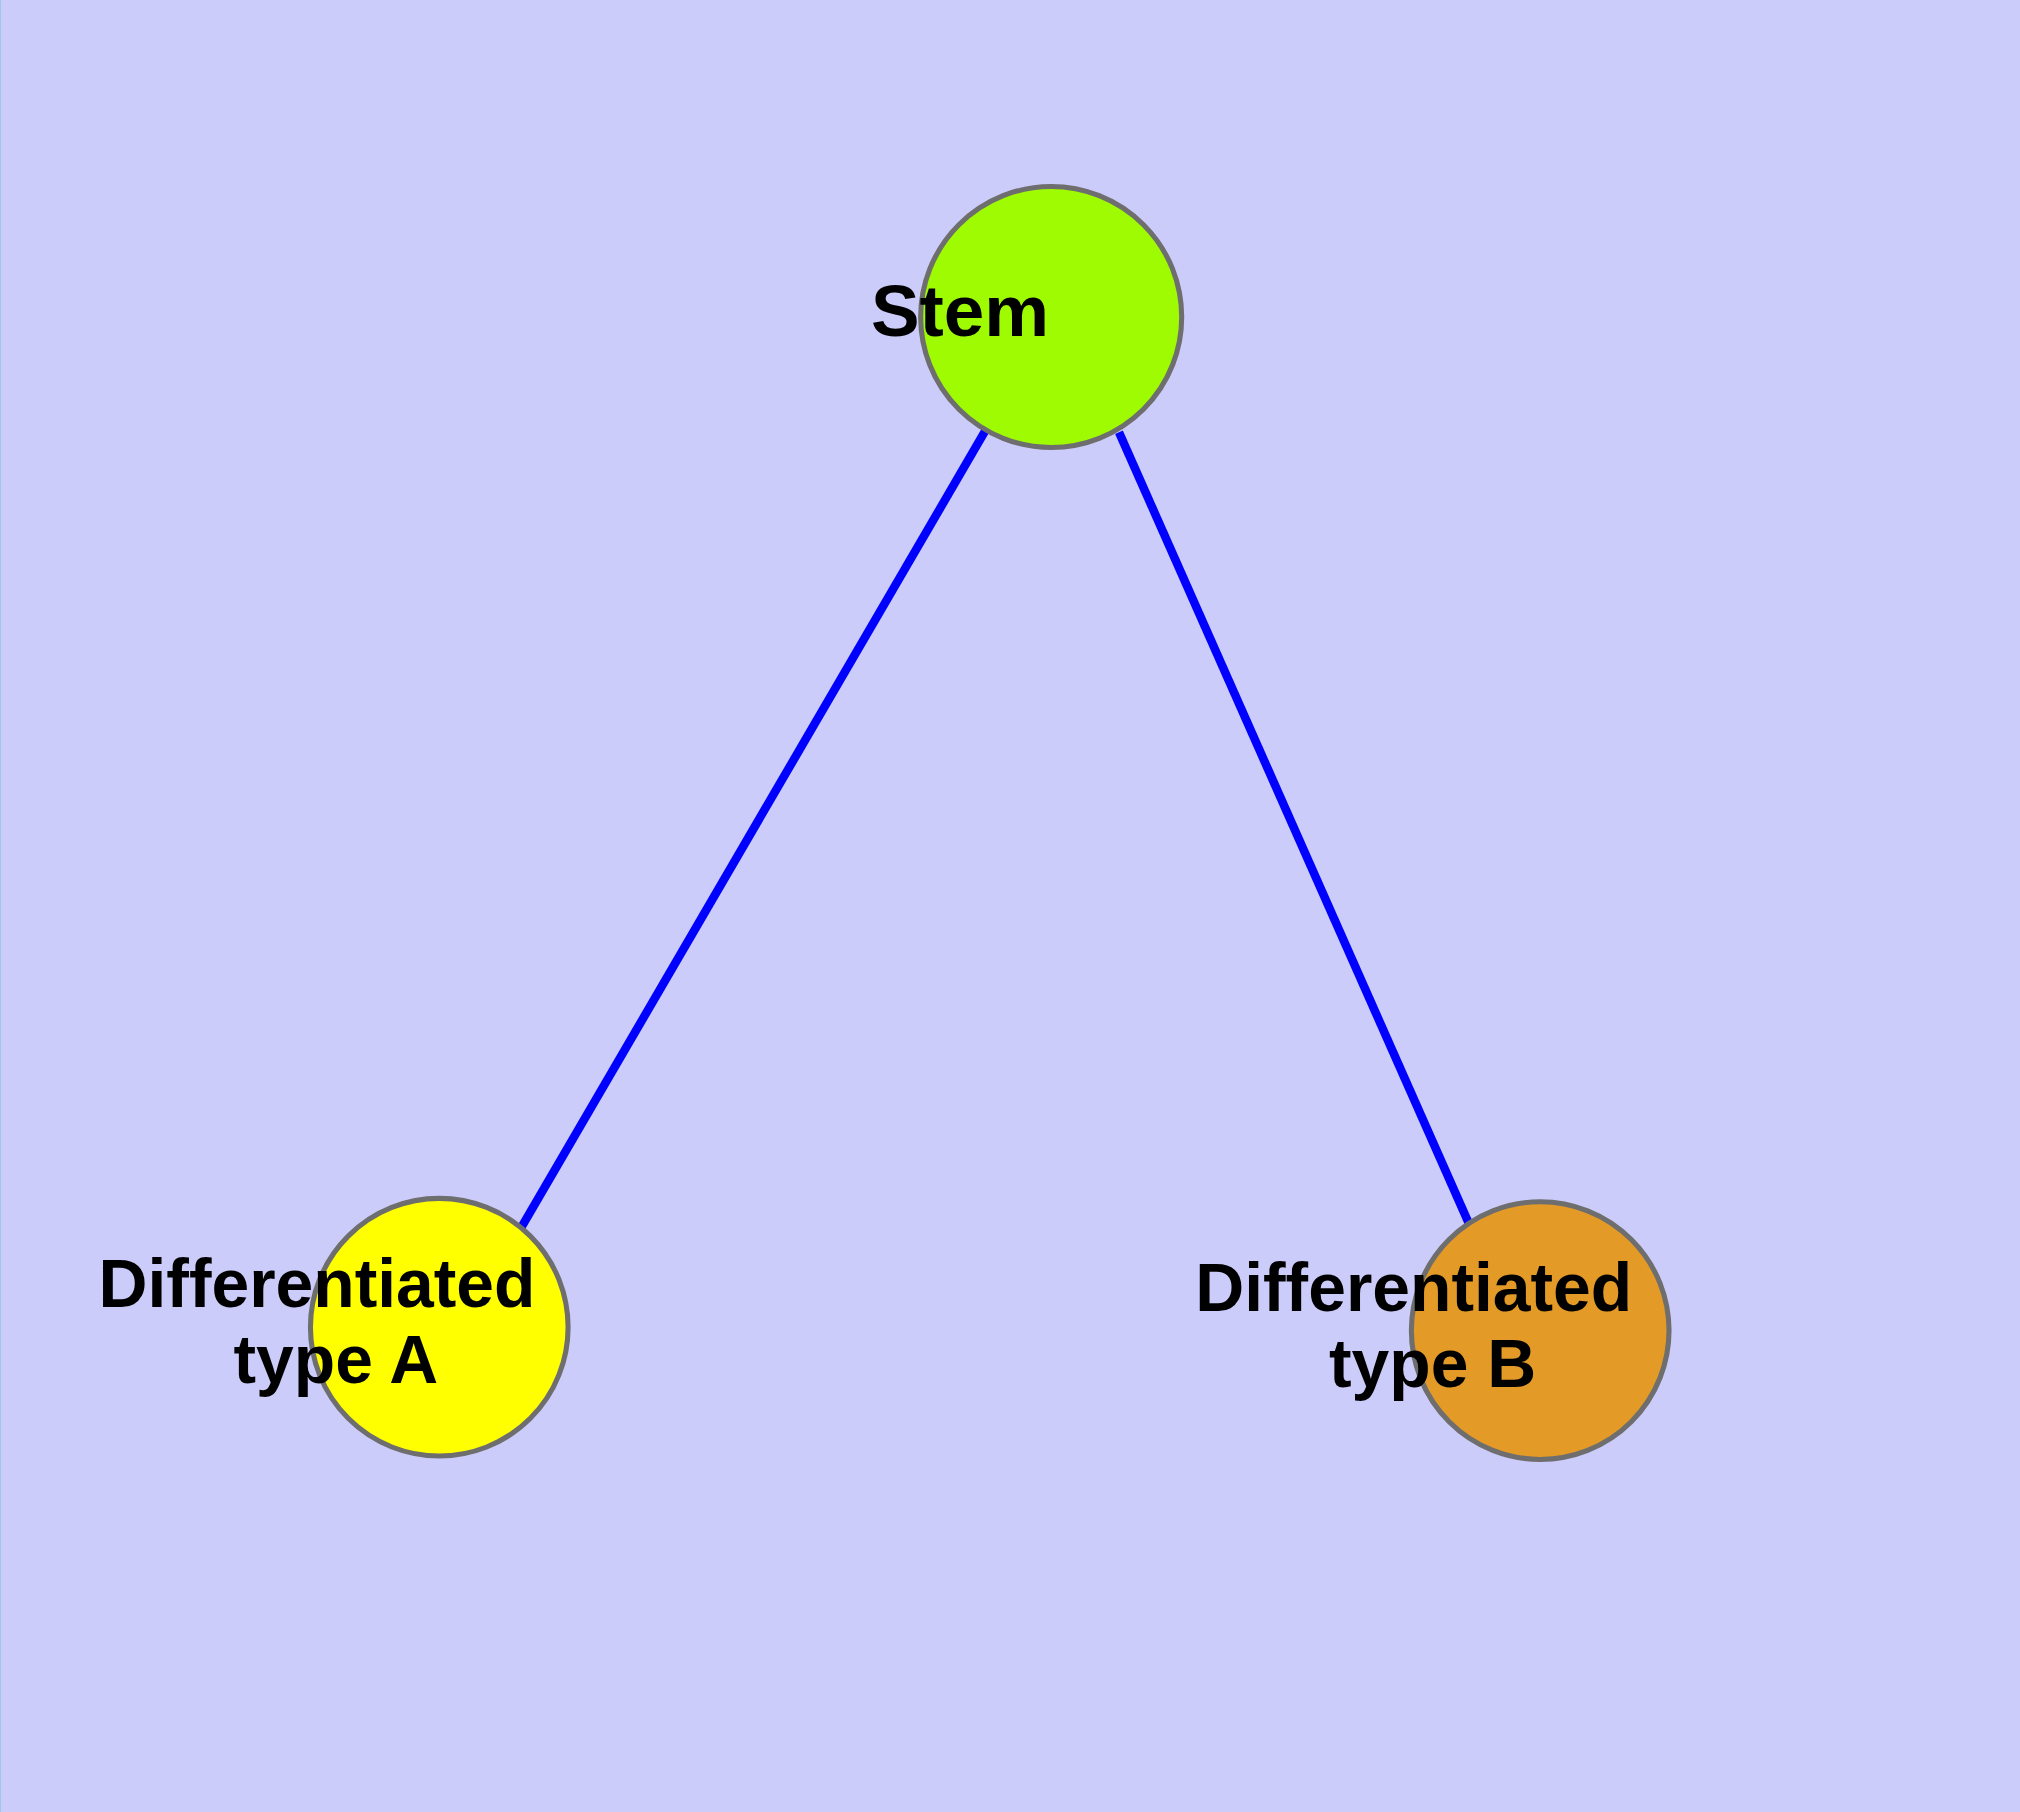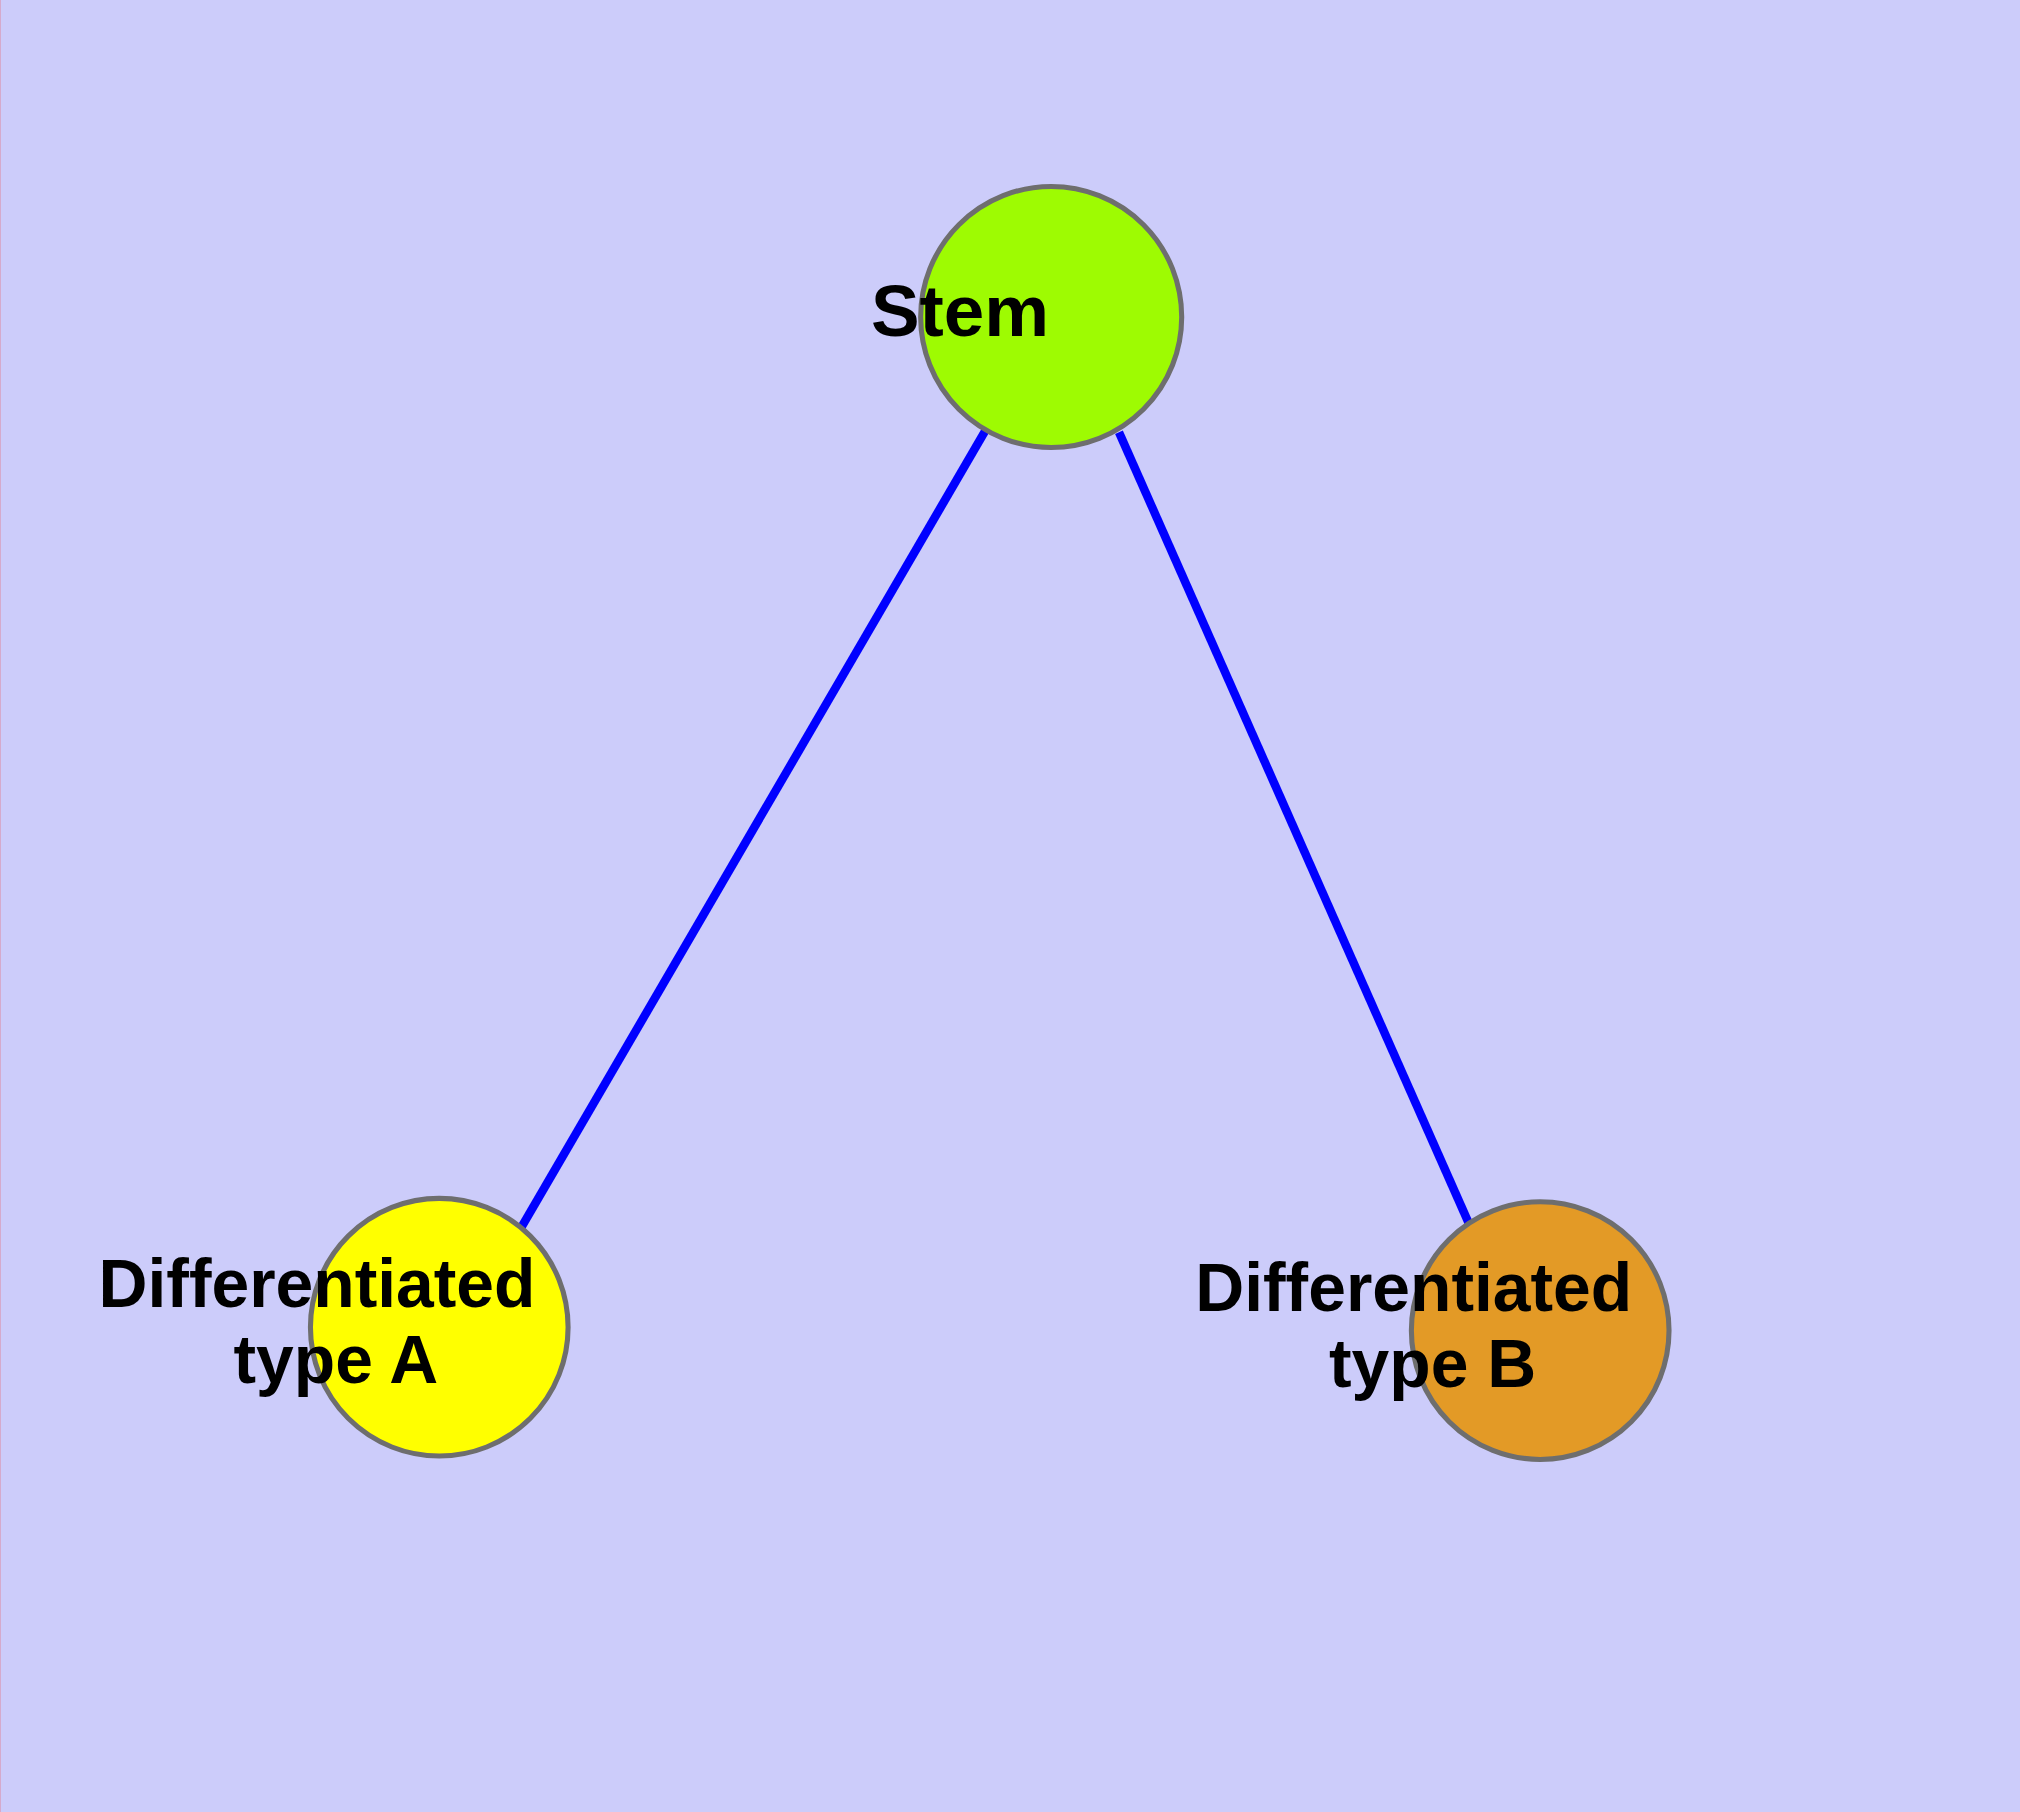--- a/index.html
+++ b/index.html
@@ -45,21 +45,21 @@
   .label-stem {
     font-size: 86px;
   }
   .label-leaf {
     font-size: 80px;
   }
 </style>
 </head>
 <body>
 
-<div id="stage" style="width: 2021px; height: 1812px; background: #ef4444;">
+<div id="stage" style="width: 2021px; height: 1812px; background: #14b8a6;">
   <svg id="graph-svg" viewBox="0 0 2384 2138" style="width: 2021px; height: 1812px;">
 
     <rect x="0" y="0" width="2384" height="2138" fill="#ccccfa"></rect>
 
     <g>
       <line class="edge-line" x1="1163" y1="507" x2="615" y2="1448" stroke="#0000ff" stroke-width="10"></line>
       <line class="edge-line" x1="1320" y1="510" x2="1733" y2="1444" stroke="#0000ff" stroke-width="10"></line>
     </g>
 
     <g>

